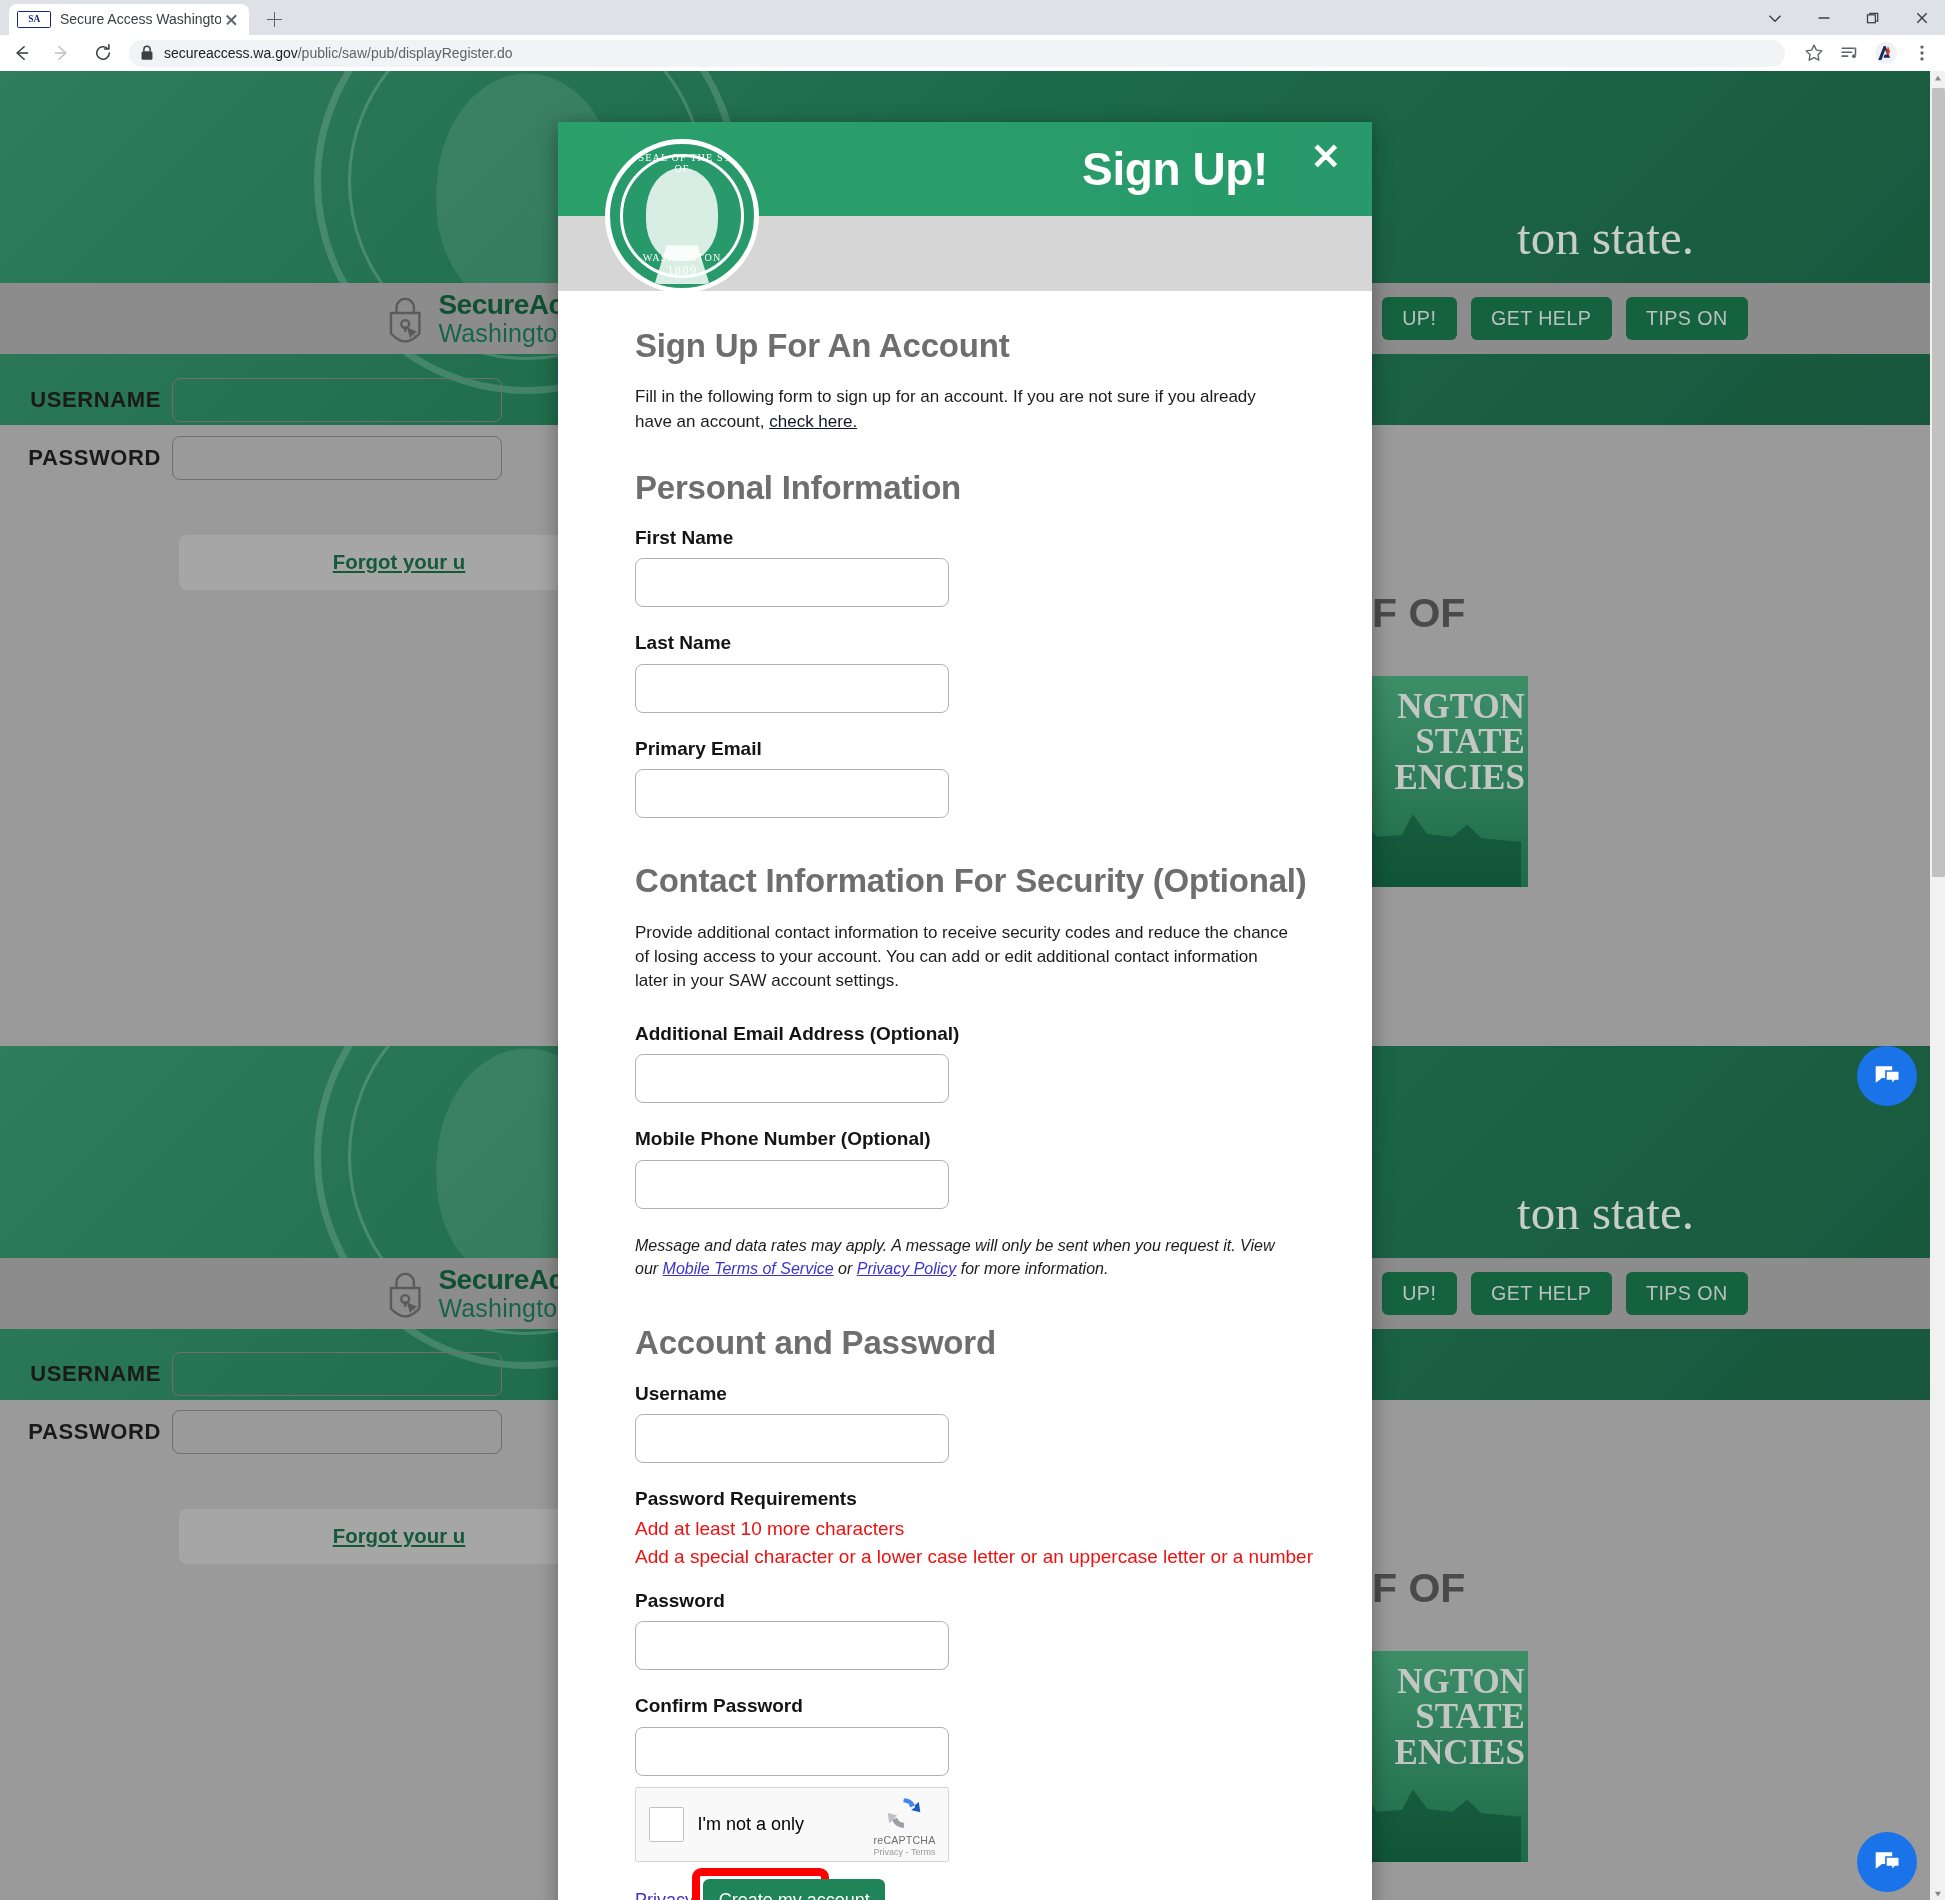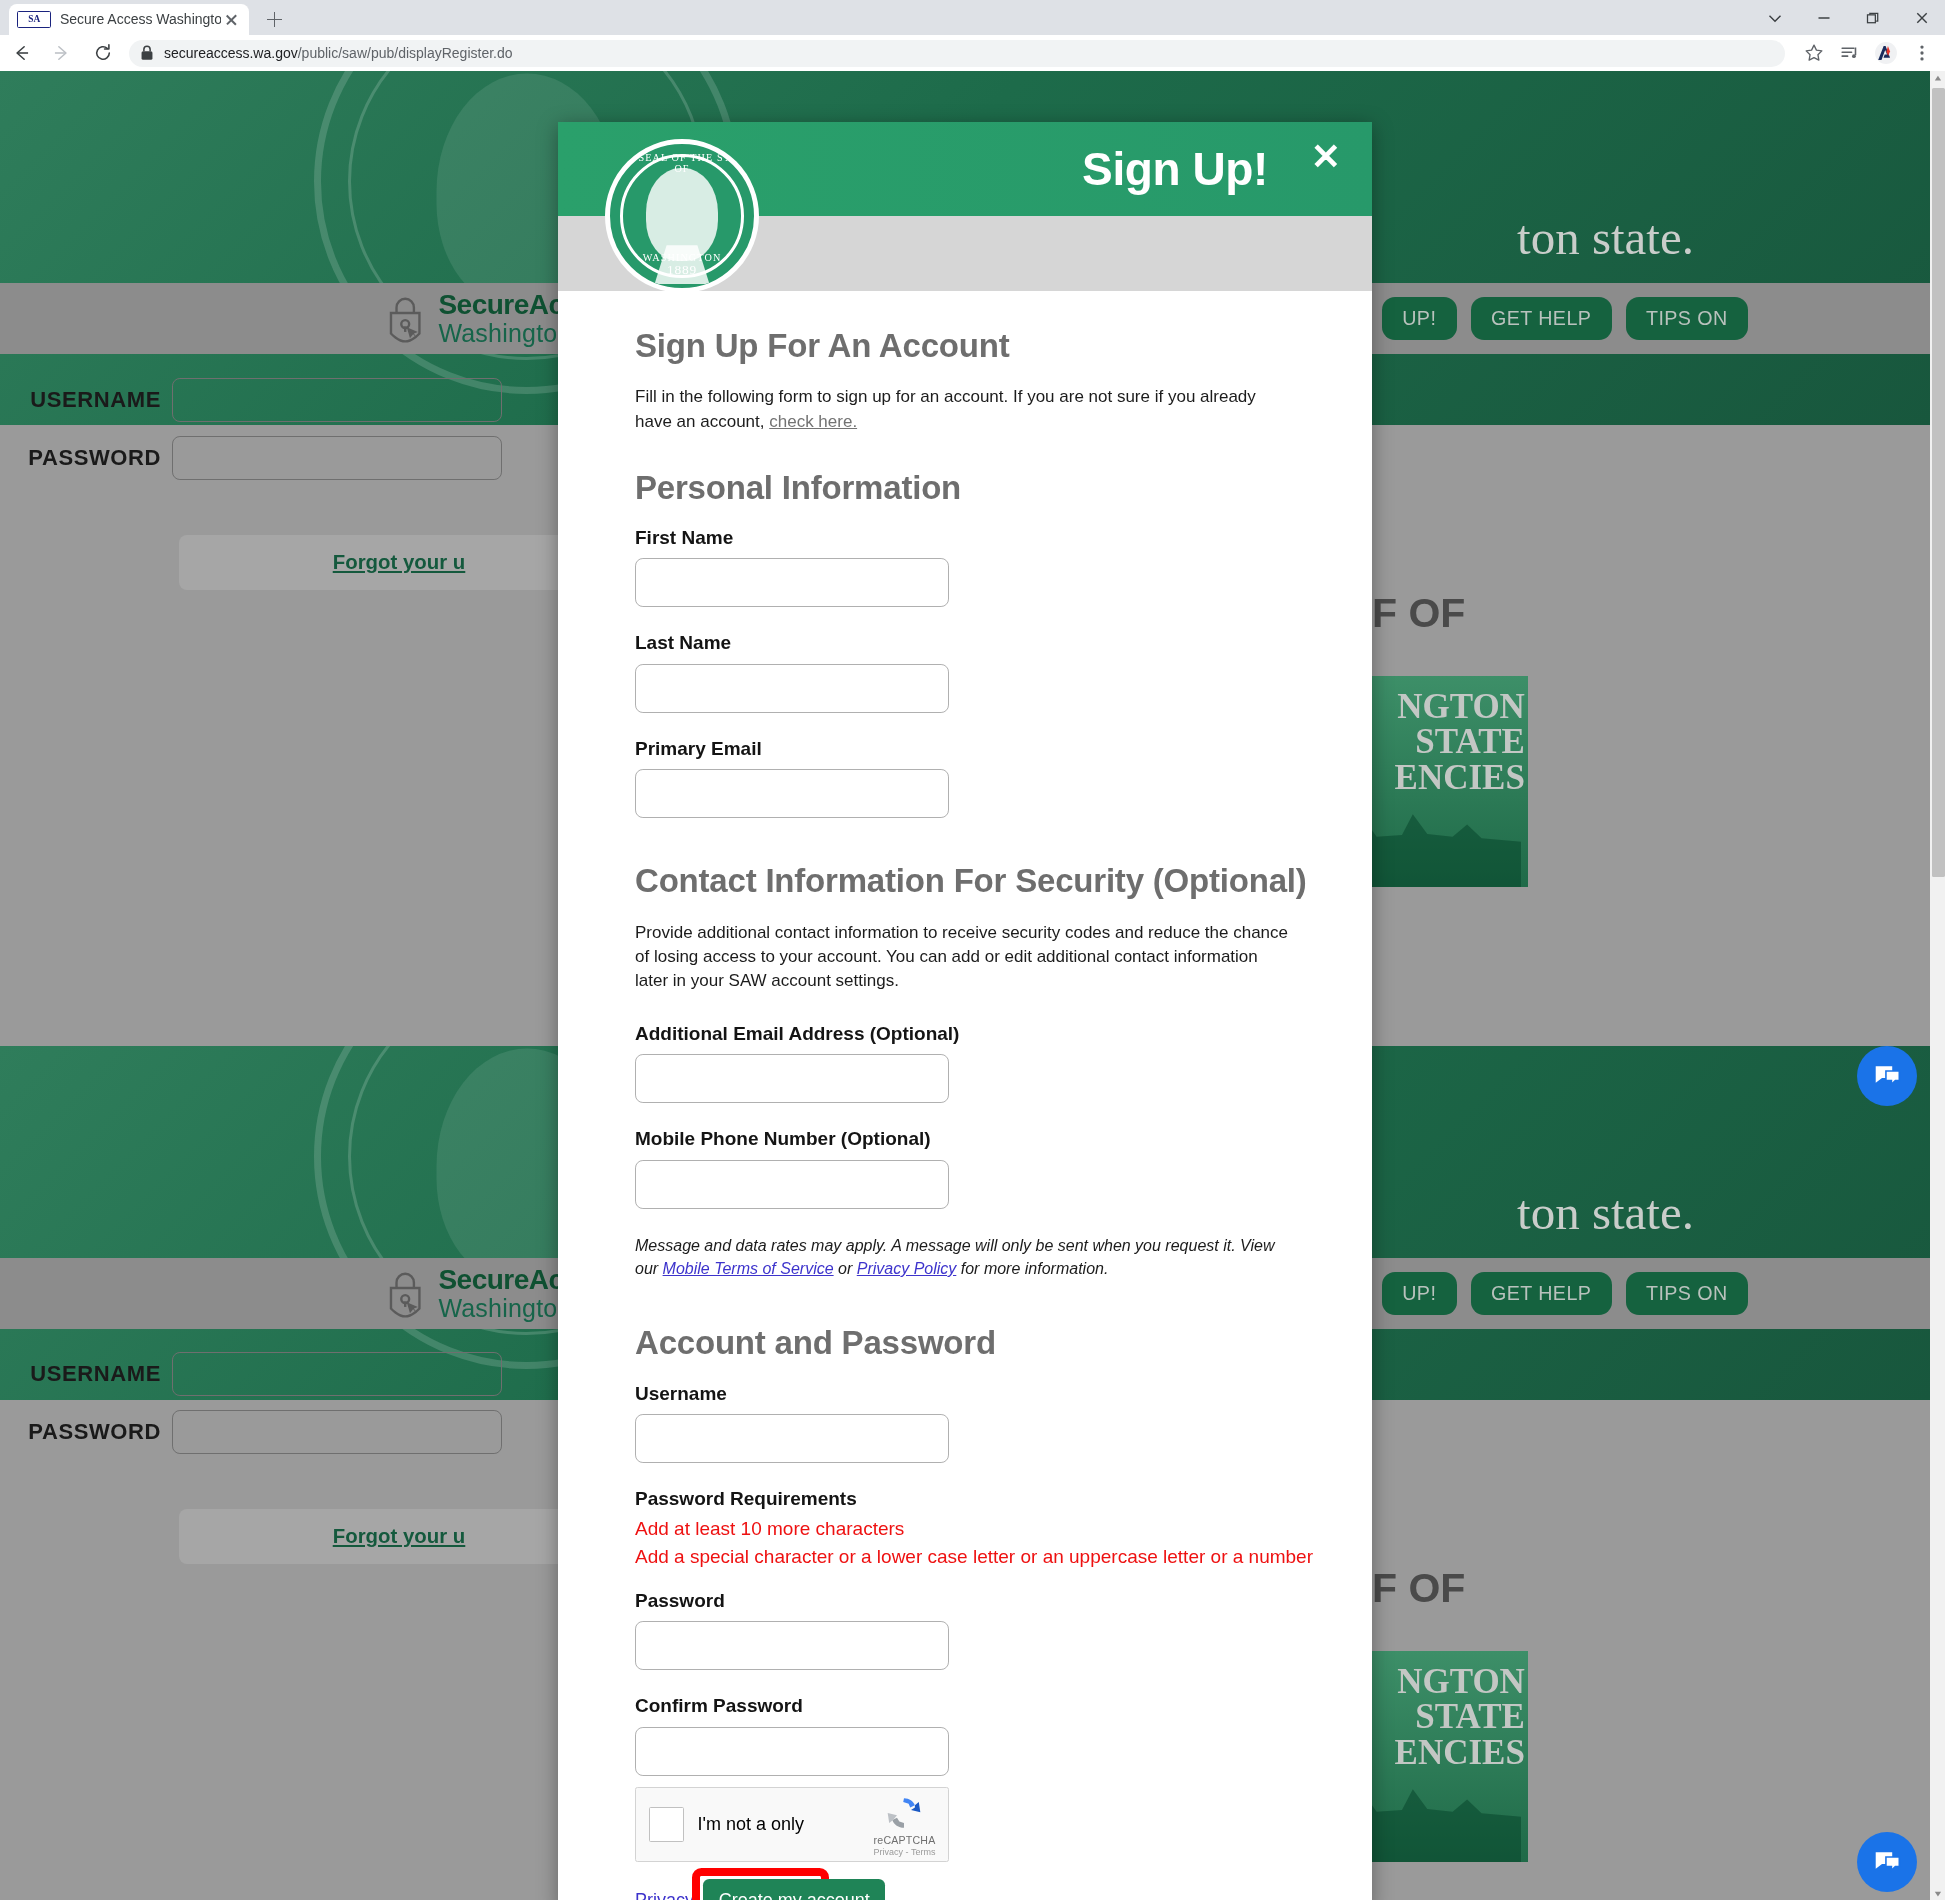--- a/index.html
+++ b/index.html
@@ -131,21 +131,21 @@
   .saw-words { margin-left: 9.4px; line-height: 1; }
   .saw-line1 {
     font-size: 28px; font-weight: bold; color: #0f5132;
     letter-spacing: -0.5px;
   }
   .saw-line2 {
     font-size: 25px; color: #16654a; margin-top: 1.6px; letter-spacing: 0.2px;
   }
   .nav-btns { margin-left: auto; display: flex; gap: 14px; padding-right: 182px; }
   .nav-btn {
-    background: #15623f; color: #b9c2bd; border-radius: 13px;
+    background: #15623f; color: #b9c2bd; border-radius: 6px;
     padding: 10.2px 20.4px; font-size: 19.7px; letter-spacing: 0.4px;
     white-space: nowrap;
   }
 
   
   .login-block { position: absolute; left: 0; width: 865px; }
   .login-row { display: flex; align-items: center; margin-bottom: 14px; }
   .login-label {
     width: 161px; text-align: right; font-size: 22px; font-weight: bold;
     color: #1a1a1a; letter-spacing: 0.6px; margin-right: 11px;
@@ -264,21 +264,21 @@
   .sec-title {
     font-size: 33px; color: #6e6e6e; font-weight: bold;
     letter-spacing: -0.2px; margin-bottom: 20.4px;
   }
   .sec-title.sub { margin-top: 44px; }
   .intro {
     font-size: 17px; color: #1c1c1c; line-height: 1.42;
     width: 660px; margin-bottom: 35px;
   }
   .intro a, .inline-link {
-    color: #737373; text-decoration: underline;
+    color: #0f172a; text-decoration: underline;
   }
   .fieldlabel {
     font-size: 19px; font-weight: bold; color: #141414; margin-bottom: 9.4px;
   }
   .textinput {
     width: 314px; height: 49px; border: 1.6px solid #b0b0b0;
     border-radius: 7.9px; background: #ffffff; margin-bottom: 25px;
   }
   .helptext {
     font-size: 17px; color: #1c1c1c; line-height: 1.42;

